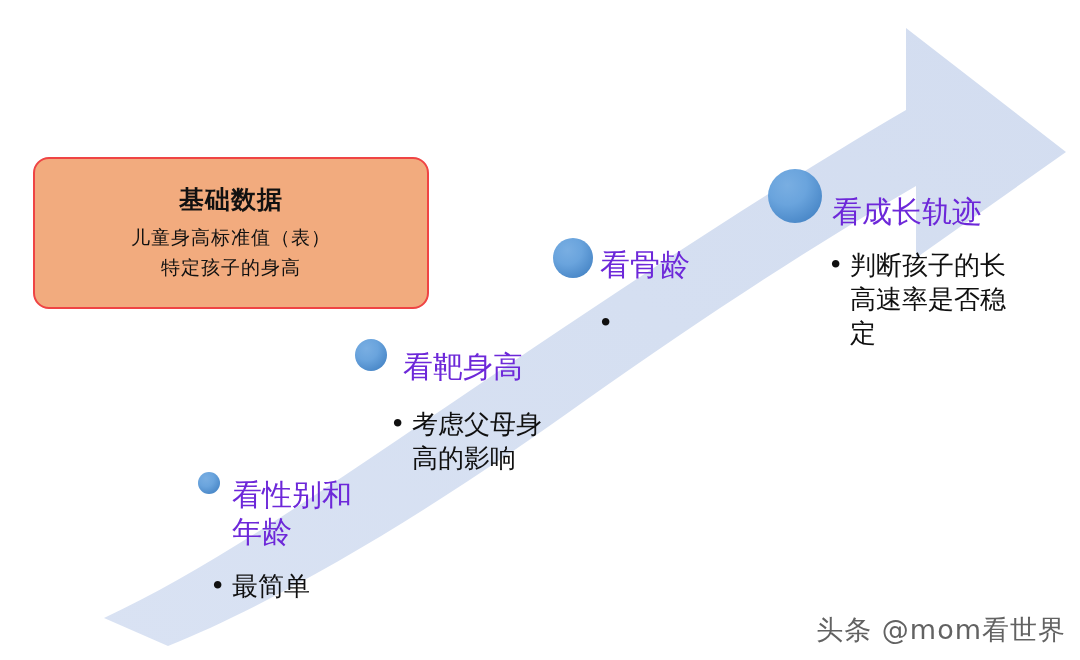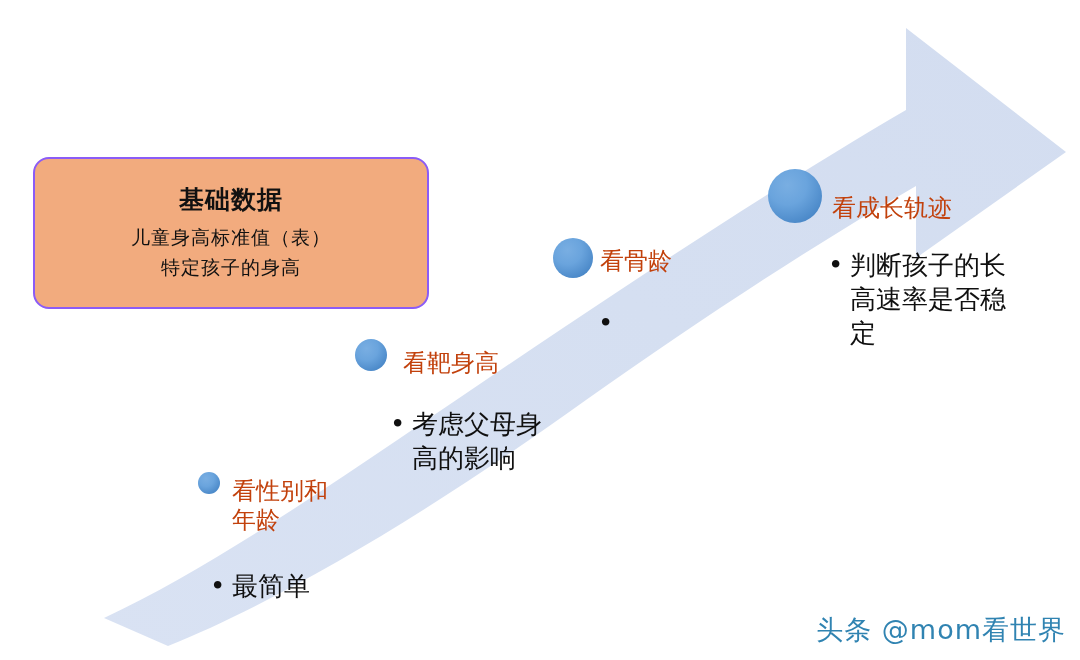--- a/index.html
+++ b/index.html
@@ -25,21 +25,21 @@
 
   
   .base-box {
     position: absolute;
     left: 33px;
     top: 157px;
     width: 396px;
     height: 152px;
     box-sizing: border-box;
     background: #f2ab7e;
-    border: 2px solid #8b5cf6;
+    border: 2px solid #ef4444;
     border-radius: 16px;
     display: flex;
     flex-direction: column;
     align-items: center;
     justify-content: center;
     color: #111111;
     text-align: center;
   }
   .base-title {
     font-family: "DejaVu Sans", "Liberation Sans", sans-serif;
@@ -61,23 +61,23 @@
     position: absolute;
   }
   .step-dot {
     position: absolute;
     border-radius: 50%;
     background: radial-gradient(circle at 36% 30%, #79aee2 0%, #6aa4dd 38%, #4a88c8 78%, #3d79bb 100%);
   }
   .step-head {
     position: absolute;
     font-family: "DejaVu Sans", "Liberation Sans", sans-serif;
-    font-size: 24px;
+    font-size: 30px;
     line-height: 1.22;
-    color: #c2410c;
+    color: #6d28d9;
     white-space: pre-line;
     letter-spacing: 0px;
   }
   .step-bullet {
     position: absolute;
     font-family: "DejaVu Serif", "Liberation Serif", serif;
     font-size: 26px;
     line-height: 1.30;
     color: #101010;
     letter-spacing: 0px;
@@ -109,21 +109,21 @@
   #step-4 .step-head { left: 832px; top: 194px; width: 220px; }
   #step-4 .step-bullet { left: 828px; top: 249px; width: 180px; }
 
   
   .watermark {
     position: absolute;
     right: 14px;
     bottom: 12px;
     font-family: "DejaVu Sans", "Liberation Sans", sans-serif;
     font-size: 27px;
-    color: #0369a1;
+    color: #404040;
     opacity: 0.82;
     letter-spacing: 1px;
     white-space: nowrap;
   }
 </style>
 </head>
 <body>
 
 <div id="canvas">
 

